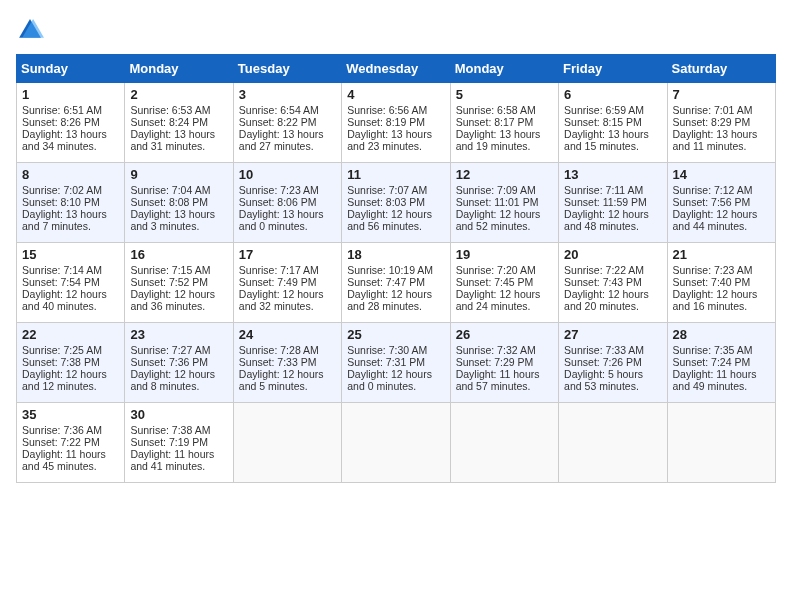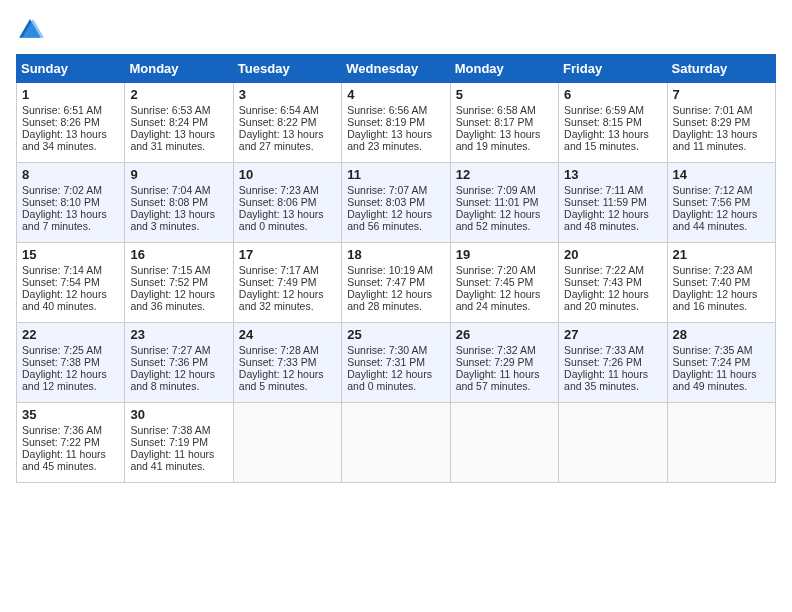--- a/index.html
+++ b/index.html
@@ -276,21 +276,21 @@
         <td>
           <span class="day-num">26</span>
           <div>Sunrise: 7:32 AM</div>
           <div>Sunset: 7:29 PM</div>
           <div>Daylight: 11 hours and 57 minutes.</div>
         </td>
         <td>
           <span class="day-num">27</span>
           <div>Sunrise: 7:33 AM</div>
           <div>Sunset: 7:26 PM</div>
-          <div>Daylight: 11 hours and 35 minutes.</div>
+          <div>Daylight: 5 hours and 53 minutes.</div>
         </td>
         <td>
           <span class="day-num">28</span>
           <div>Sunrise: 7:35 AM</div>
           <div>Sunset: 7:24 PM</div>
           <div>Daylight: 11 hours and 49 minutes.</div>
         </td>
       </tr>
       <tr>
         <td>

